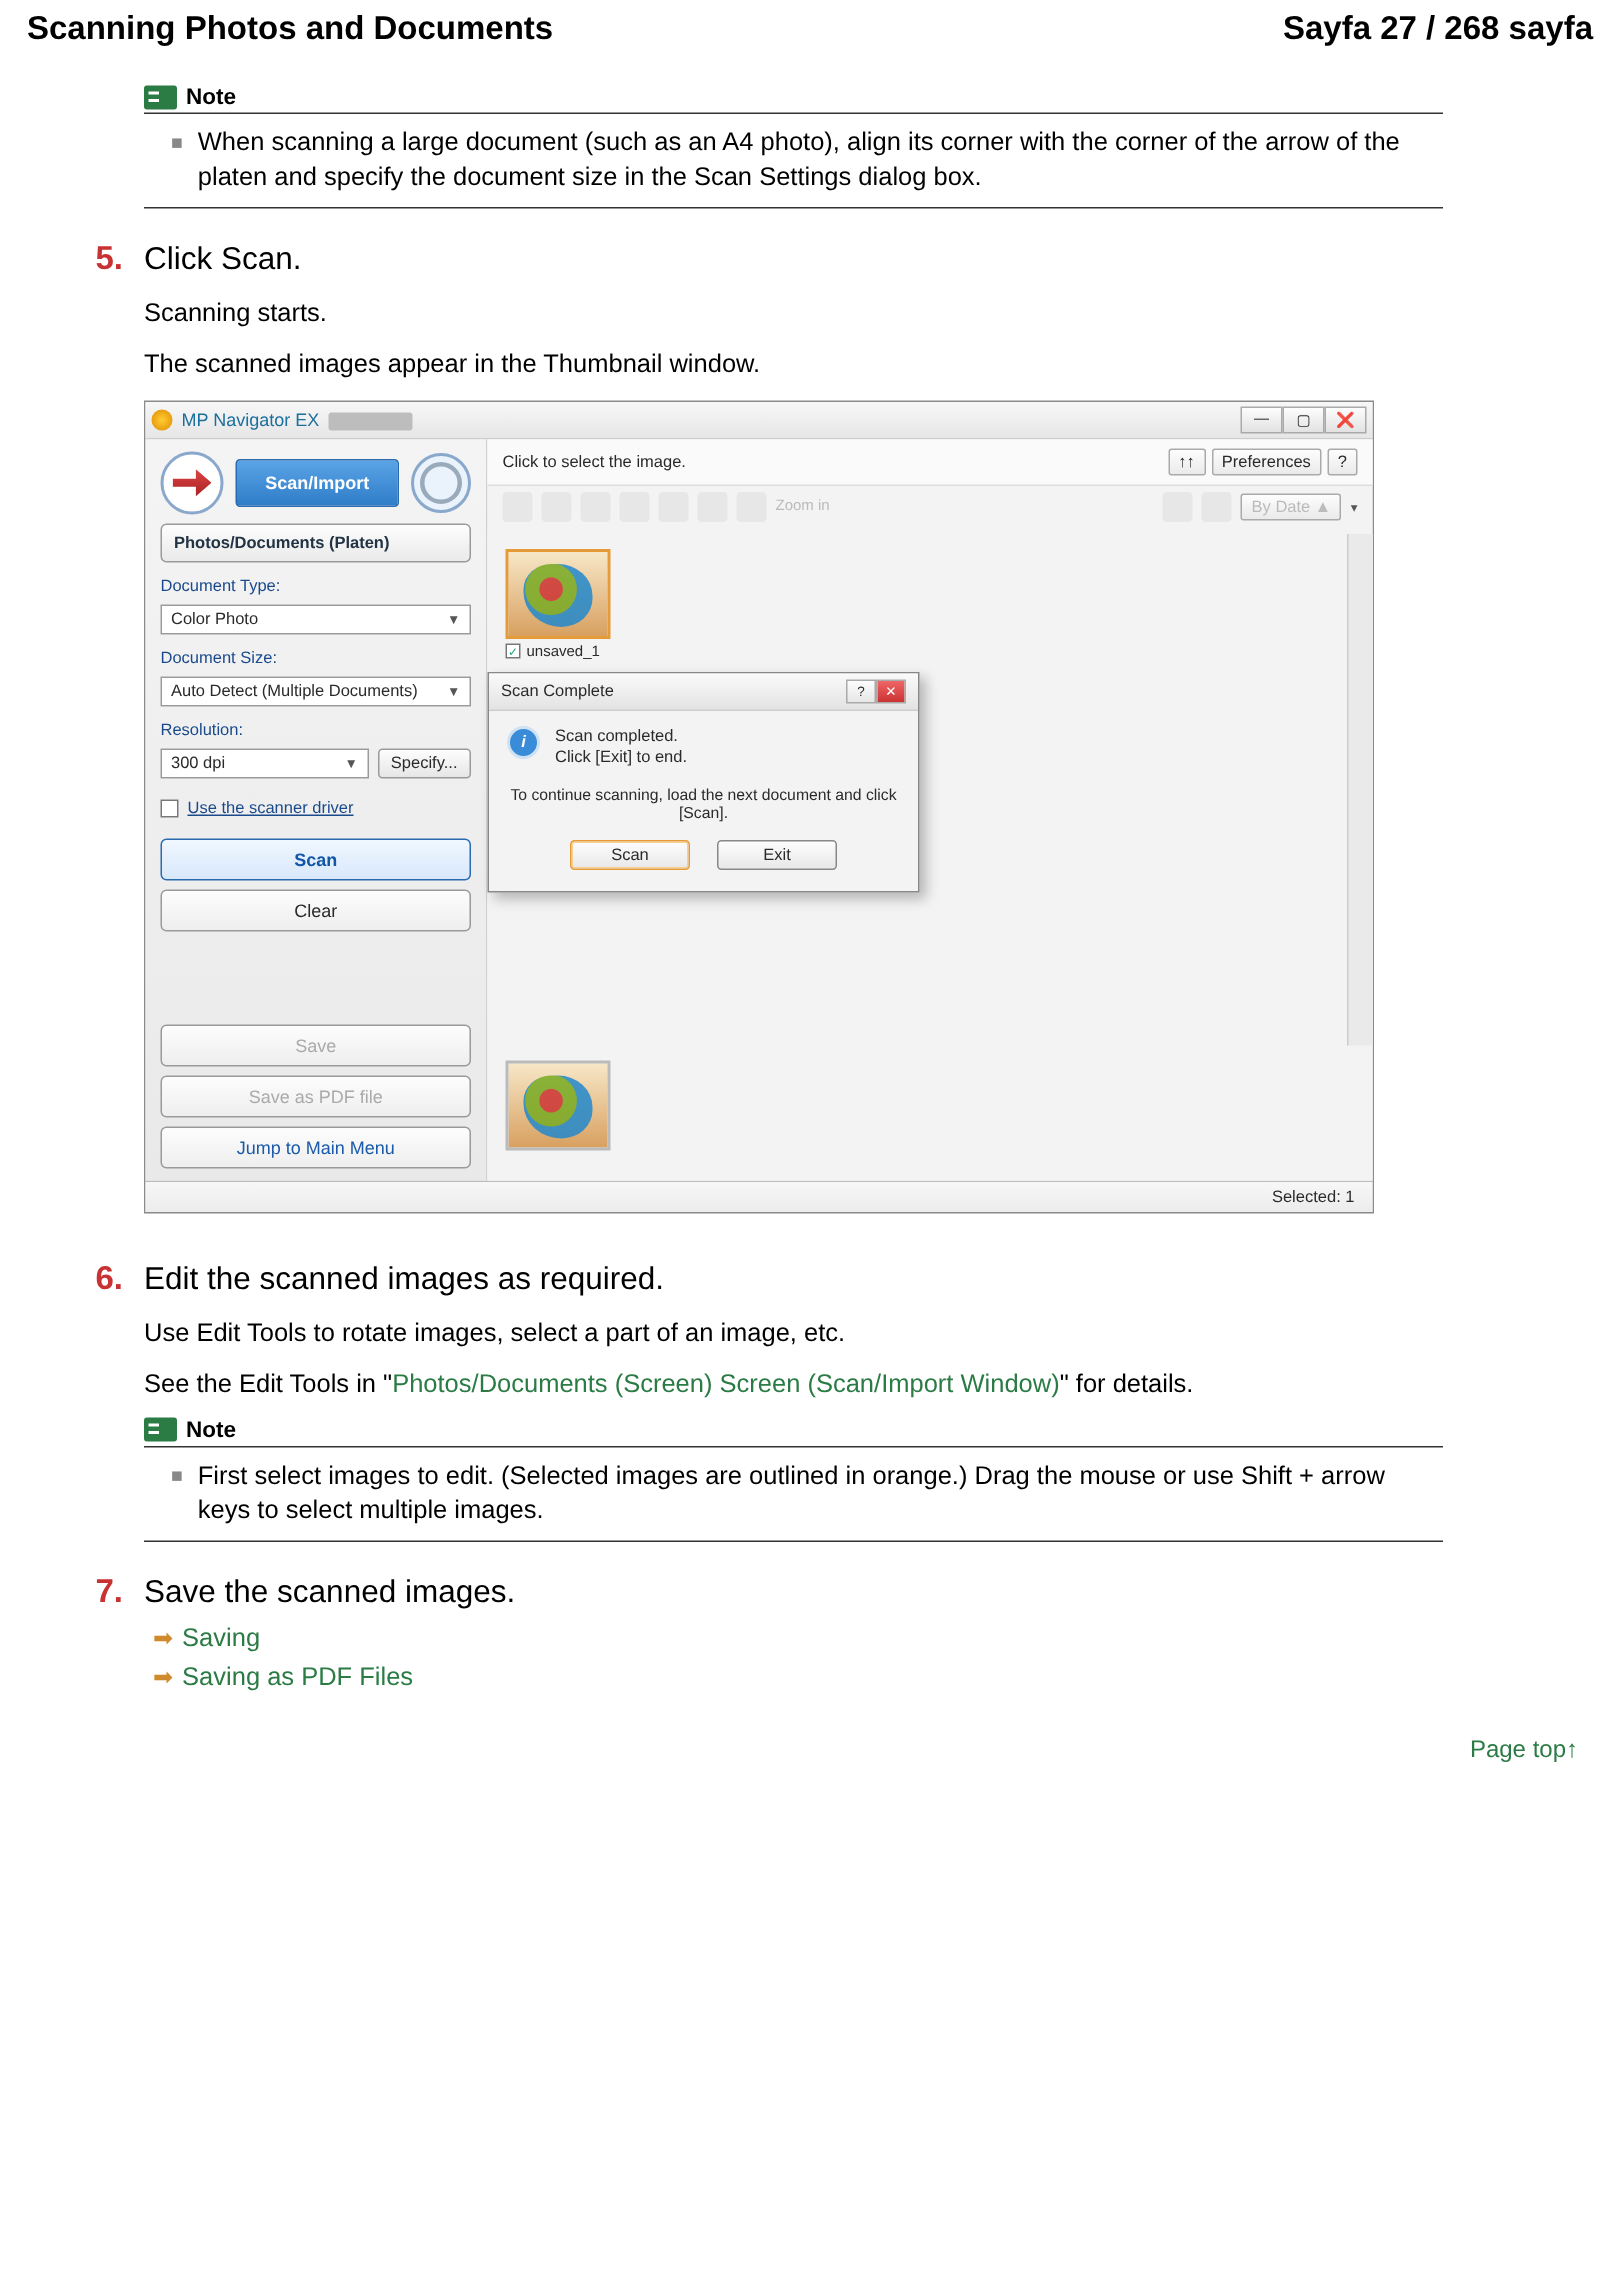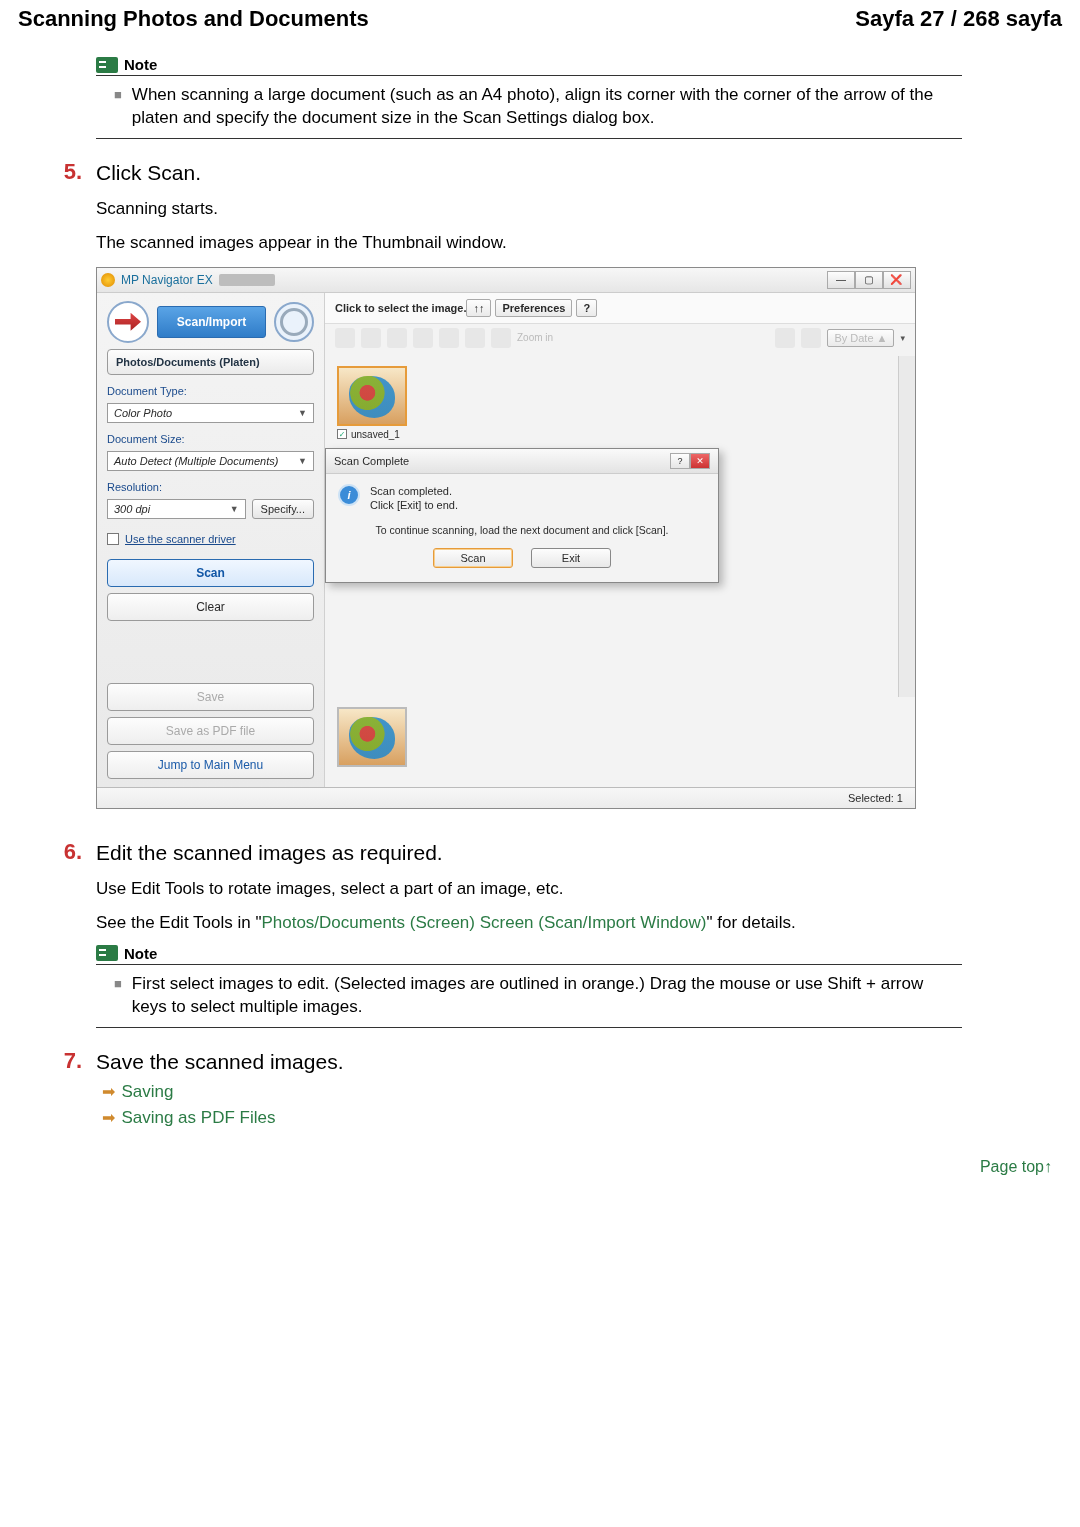--- a/index.html
+++ b/index.html
@@ -82,67 +82,67 @@
     position: relative;
   }
   .titlebar {
     display: flex;
     align-items: center;
     justify-content: space-between;
     padding: 3px 4px;
     background: linear-gradient(#f7f7f7,#e6e6e6);
     border-bottom: 1px solid #ccc;
   }
-  .tb-left { display: flex; align-items: center; gap: 6px; }
+  .tb-left { display: flex; align-items: flex-end; gap: 6px; }
   .tb-ic { width: 14px; height: 14px; background: radial-gradient(circle,#ffcc33,#e08a00); border-radius: 50%; }
   .title-text { color: #1a6f9c; font-size: 12px; }
   .version-box { width: 56px; height: 12px; background: #bdbdbd; border-radius: 2px; }
   .win-btns { display: flex; gap: 0; }
   .win-btn { width: 28px; height: 18px; border: 1px solid #aaa; background: linear-gradient(#fdfdfd,#e2e2e2); display: flex; align-items: center; justify-content: center; font-size: 10px; }
   .app-body { display: flex; }
   .leftpane { width: 228px; background: linear-gradient(#f4f4f4,#e9e9e9); border-right: 1px solid #d0d0d0; padding: 8px 10px 8px 10px; display: flex; flex-direction: column; gap: 6px; }
   .rightpane { flex: 1; background: #f3f3f3; display: flex; flex-direction: column; position: relative; }
   .scan-hdr { display:flex; align-items:center; gap:8px; }
   .scan-arrow { width: 42px; height: 42px; border-radius: 50%; background: #fff; border: 2px solid #8aa8cc; display:flex; align-items:center; justify-content:center; }
   .scan-arrow-inner { width: 26px; height: 18px; background: linear-gradient(#d44,#a22); clip-path: polygon(0 35%, 60% 35%, 60% 0, 100% 50%, 60% 100%, 60% 65%, 0 65%); }
   .si-btn { flex:1; background: linear-gradient(#5aa4e6,#2f7cc8); color:#fff; font-weight:bold; text-align:center; padding:8px 4px; border-radius:3px; border:1px solid #2a6bb0; font-size: 12px; }
   .disc-ic { width: 40px; height: 40px; border-radius:50%; border:2px solid #8aa8cc; background:#eaf2fb; display:flex; align-items:center; justify-content:center; }
   .disc-ic::after { content:''; width:22px; height:22px; border:3px solid #9ab; border-radius:50%; }
   .tab-btn { background: linear-gradient(#fdfdfd,#eaeaea); border:1px solid #9a9a9a; border-radius:4px; padding:6px 8px; font-weight:bold; font-size:11px; color:#234; }
   .lbl { color:#1a4a8c; font-size:11px; margin-top:4px; }
-  .combo { background:#fff; border:1px solid #9a9a9a; padding:3px 6px; display:flex; justify-content:space-between; align-items:center; font-size:11px;font-style:italic; }
+  .combo { background:#fff; border:1px solid #9a9a9a; padding:3px 6px; display:flex; justify-content:space-between; align-items:center; font-size:11px; }
   .combo .caret { font-size:9px; color:#555; }
   .row { display:flex; gap:6px; align-items:center; }
   .row .combo { flex:1; }
   .small-btn { background:linear-gradient(#fdfdfd,#e6e6e6); border:1px solid #9a9a9a; border-radius:3px; padding:3px 8px; font-size:11px; }
   .chk-row { display:flex; gap:6px; align-items:center; color:#1a4a8c; font-size:11px; margin:8px 0; cursor: default; text-decoration: underline; }
   .chk { width:12px; height:12px; border:1px solid #777; background:#fff; }
   .big-btn { text-align:center; border:1px solid #9a9a9a; border-radius:4px; padding:6px; font-size:12px; background:linear-gradient(#fdfdfd,#eee); }
   .big-btn.primary { color:#1257a6; font-weight:bold; border-color:#2a6bb0; background:linear-gradient(#f0f7ff,#d8e8fb); }
   .big-btn.ghost { color:#aaa; }
-  .topbar { padding:6px 10px; display:flex; align-items:center; border-bottom:1px solid #ddd; background:#fafafa;font-weight:bold; }
+  .topbar { padding:6px 10px; display:flex; justify-content:space-between; align-items:center; border-bottom:1px solid #ddd; background:#fafafa; }
   .topbar-left { font-size:11px; }
   .topbar-right { display:flex; gap:4px; align-items:center; }
   .mini-btn { border:1px solid #aaa; background:linear-gradient(#fdfdfd,#eaeaea); border-radius:2px; padding:2px 6px; font-size:11px; display:flex; align-items:center; gap:4px; }
   .toolbar { display:flex; gap:6px; align-items:center; padding:4px 10px 8px 10px; color:#bbb; }
   .tool { width:20px; height:20px; background:#e7e7e7; border-radius:3px; }
   .thumb-area { flex:1; background:#f3f3f3; padding:10px 12px; position:relative; min-height: 200px; }
   .thumb { width: 70px; }
   .thumb .img { width:70px; height:60px; background: linear-gradient(#f7e7c7,#d8a060); border:2px solid #e69b3a; position:relative; }
   .thumb .img::after { content:''; position:absolute; inset:8px 10px 6px 10px; background: radial-gradient(circle at 40% 40%, #c33 0 20%, #7a2 22% 45%, #28c 47% 100%); border-radius: 40% 50% 45% 55%; opacity: 0.85; }
   .thumb label { display:flex; gap:4px; align-items:center; font-size:10px; margin-top:3px; }
   .thumb .ck { width:10px; height:10px; border:1px solid #777; background:#fff; display:flex; align-items:center; justify-content:center; font-size:8px; color:#2a7; }
   .sel-bar { border-top:1px solid #ccc; background:#fafafa; padding:6px 10px; display:flex; align-items:center; gap:10px; font-weight:bold; color:#555; }
   .sel-bar .tool { width:18px; height:18px; }
   .sel-area { background:#f3f3f3; padding:10px 12px; min-height: 90px; }
   .statusbar { text-align:right; padding:4px 12px; border-top:1px solid #bbb; background:linear-gradient(#f7f7f7,#ececec); font-size:11px; }
   .right-scroll { position:absolute; right:0; top:0; bottom:0; width:17px; background:#eaeaea; border-left:1px solid #ccc; }
 
   
-  .dialog { position:absolute; left:0; top:92px; width: 394px; background:#f3f3f3; border:1px solid #888; box-shadow: 4px 4px 8px rgba(0,0,0,0.25); z-index: 5; }
+  .dialog { position:absolute; left:0; top:92px; width: 288px; background:#f3f3f3; border:1px solid #888; box-shadow: 4px 4px 8px rgba(0,0,0,0.25); z-index: 5; }
   .dlg-title { display:flex; justify-content:space-between; align-items:center; background:linear-gradient(#fafafa,#e3e3e3); padding:4px 8px; border-bottom:1px solid #ccc; font-size:11px; }
   .dlg-close { display:flex; gap:0; }
   .dlg-close .c { width:20px; height:16px; border:1px solid #aaa; background:linear-gradient(#fdfdfd,#e6e6e6); font-size:9px; display:flex; align-items:center; justify-content:center; }
   .dlg-close .c.red { background:linear-gradient(#e66,#c33); color:#fff; }
   .dlg-body { padding:10px 12px 14px 12px; }
   .dlg-msg { display:flex; gap:10px; align-items:flex-start; }
   .info-ic { width:22px; height:22px; border-radius:50%; background:#3a8cd8; color:#fff; font-weight:bold; display:flex; align-items:center; justify-content:center; border:2px solid #cde2f5; font-style: italic; }
   .dlg-txt { font-size:11px; line-height:1.3; }
   .dlg-sub { text-align:center; font-size:10.5px; margin:12px 0; }
   .dlg-btns { display:flex; justify-content:center; gap:18px; }

